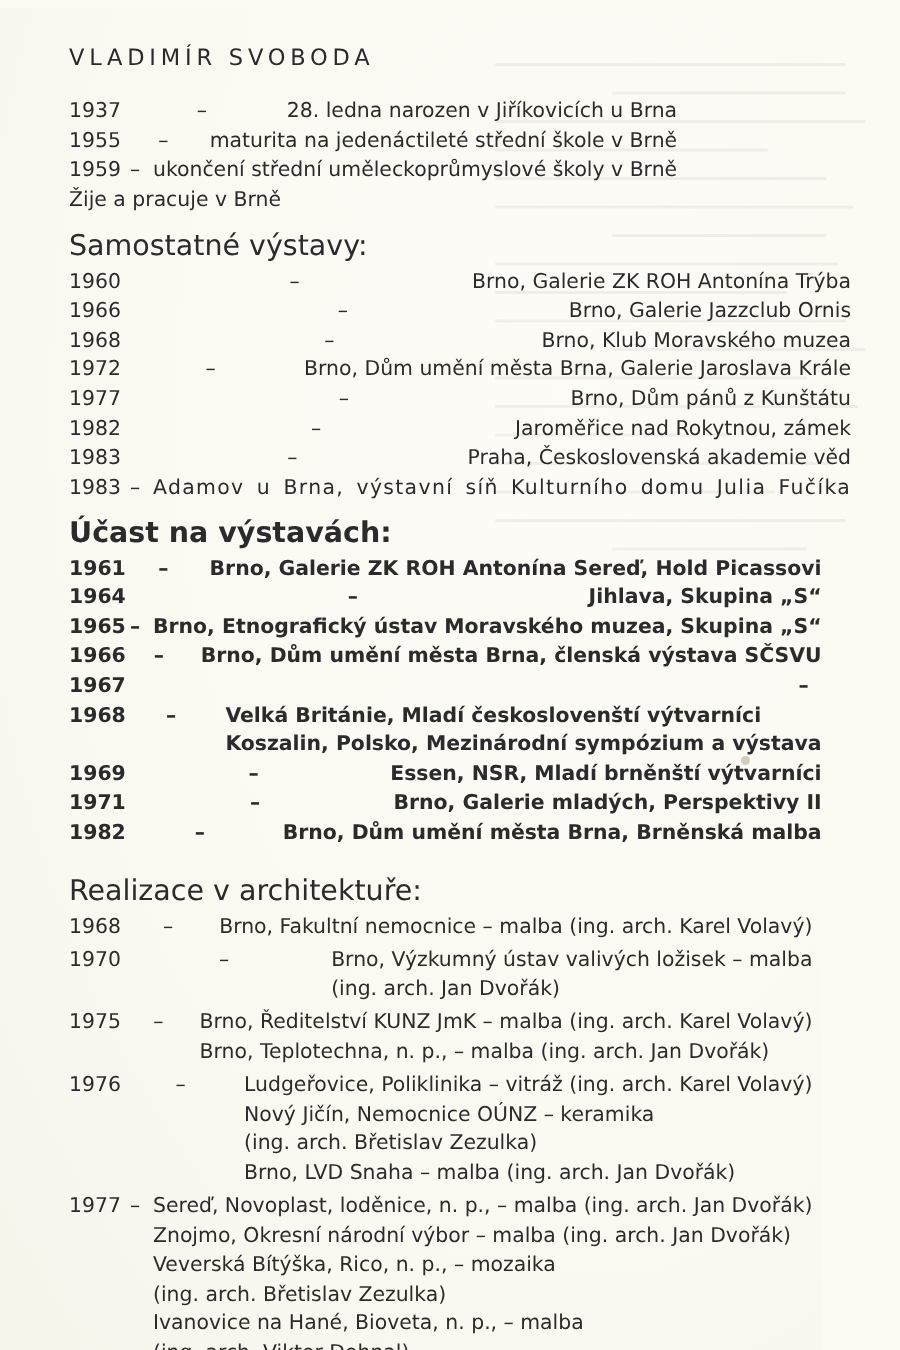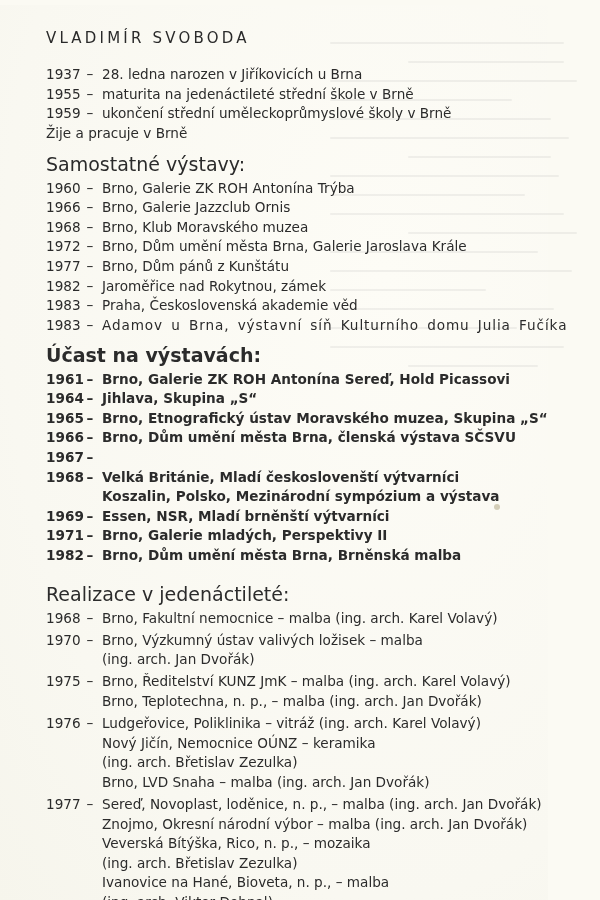--- a/index.html
+++ b/index.html
@@ -54,20 +54,21 @@
     }
     .block {
       position: absolute;
       left: 46px;
       font-size: 13.6px;
       line-height: 19.6px;
       white-space: nowrap;
     }
     .row {
       display: flex;
+      justify-content: space-between;
     }
     .yr {
       width: 32px;
       flex: none;
     }
     .dash {
       width: 24px;
       flex: none;
       text-align: center;
     }
@@ -258,21 +259,21 @@
     <div class="row">
       <span class="yr">1982</span>
       <span class="dash">–</span>
       <span class="txt">
           <div>Brno, Dům umění města Brna, Brněnská malba</div>
         </span>
     </div>
   </div>
 
   <div class="block" style="top:580px;">
-    <div class="heading">Realizace v jedenáctileté:</div>
+    <div class="heading">Realizace v architektuře:</div>
     <div class="row">
       <span class="yr">1968</span>
       <span class="dash">–</span>
       <span class="txt">
           <div>Brno, Fakultní nemocnice – malba (ing. arch. Karel Volavý)</div>
         </span>
     </div>
     <div class="gap"></div>
     <div class="row">
       <span class="yr">1970</span>

